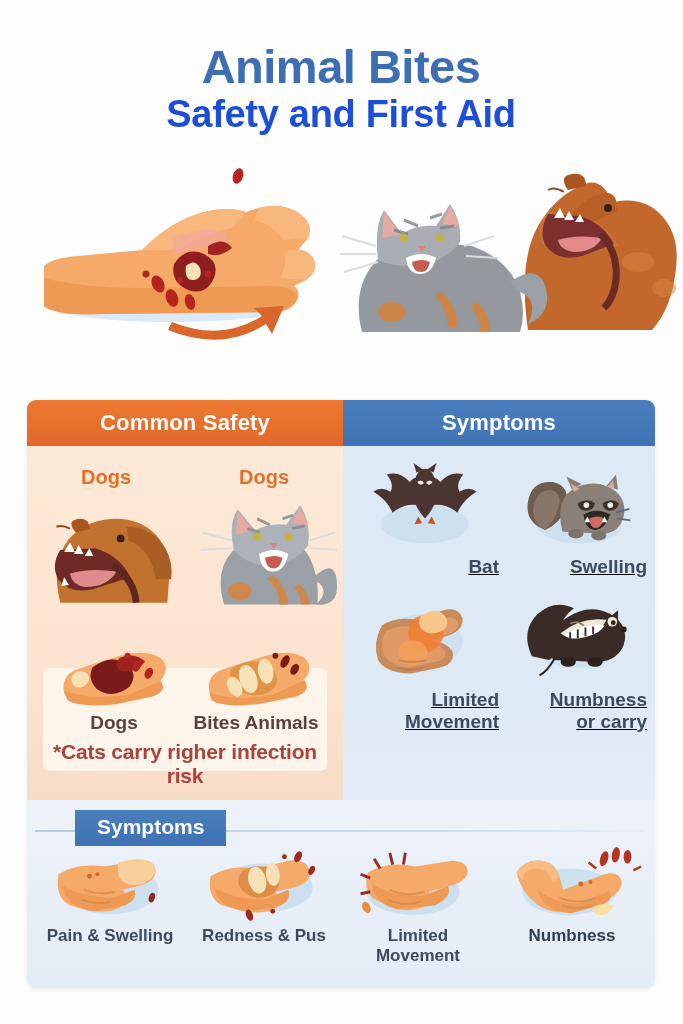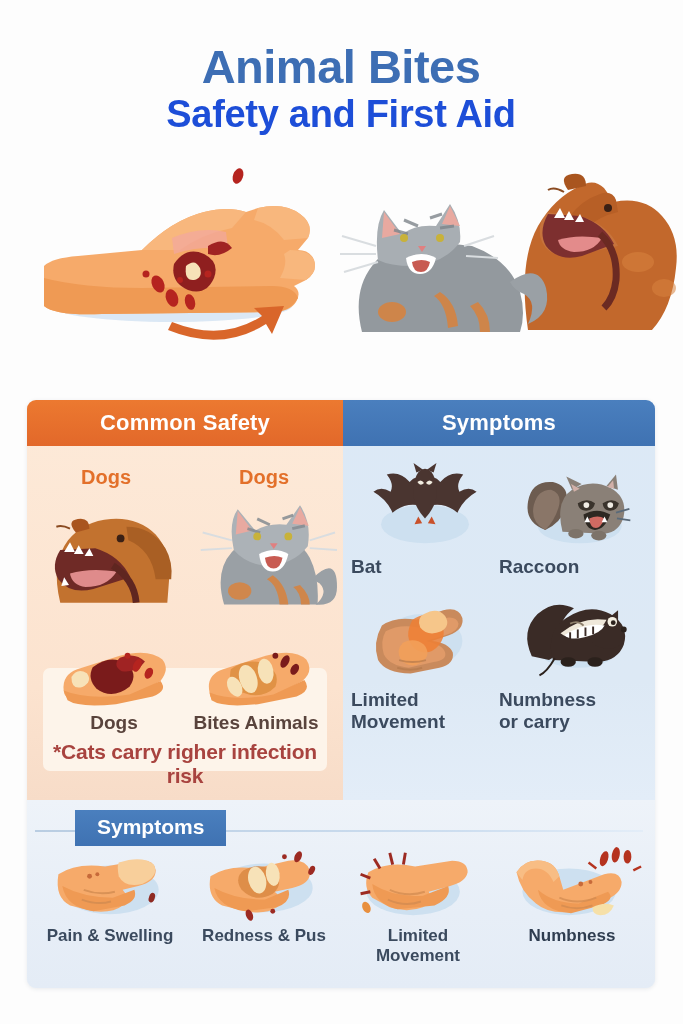--- a/index.html
+++ b/index.html
@@ -60,21 +60,21 @@
   .wound-labels { position: absolute; left: 0; top: 44px; width: 284px; display: flex; }
   .wound-label { flex: 1; text-align: center; font-size: 19px; font-weight: bold; color: #59433c; }
   .wound-note {
     position: absolute; left: 0; top: 72px; width: 284px; text-align: center;
     font-size: 21px; font-weight: bold; color: #a8433f; letter-spacing: -0.2px;
   }
 
   
   .rp-grid { padding: 12px 8px 0 8px; }
   .rp-row { display: flex; }
-  .rp-cell { flex: 1; text-align: left; }
+  .rp-cell { flex: 1; text-align: right; text-decoration: underline; }
   .rp-art { height: 96px; display: flex; align-items: center; justify-content: center; }
   .rp-label { font-size: 19px; font-weight: bold; color: #3b4a5e; line-height: 1.12; margin-top: 2px; }
 
   
   .bottom { position: relative; width: 628px; height: 188px; background: linear-gradient(180deg,#eef3f9 0%,#e7eef7 60%,#e4ecf6 100%); }
   .sym-head { position: relative; height: 46px; }
   .sym-rule { position: absolute; left: 8px; right: 12px; top: 30px; height: 2px; background: linear-gradient(90deg,#b9cde2,#cddef0 70%,#e3edf8); }
   .sym-badge {
     position: absolute; left: 48px; top: 10px;
     background: linear-gradient(180deg,#4a7fbe 0%,#3f72b2 100%);
@@ -335,21 +335,21 @@
                   <g stroke="#5a6a7a" stroke-width="2">
                     <path d="M110 52 l14 -4" fill="none"></path>
                       <path d="M111 58 l14 2" fill="none"></path>
                   </g>
                   <g fill="#7d7369">
                     <ellipse cx="68" cy="74" rx="8" ry="5"></ellipse>
                       <ellipse cx="92" cy="76" rx="8" ry="5"></ellipse>
                   </g>
                 </svg>
               </div>
-              <div class="rp-label">Raccoon</div>
+              <div class="rp-label">Swelling</div>
             </div>
           </div>
 
           <div class="rp-row" style="margin-top:14px;">
             <div class="rp-cell">
               <div class="rp-art">
                 <svg viewBox="0 0 130 96" width="126" height="92">
                   <ellipse cx="62" cy="50" rx="42" ry="28" fill="#cde0f0"></ellipse>
                   <path d="M20 34 Q34 24 56 28 L84 18 Q100 14 104 26 Q106 38 90 44 L72 50 Q90 52 94 62 Q96 74 80 78 L50 84 Q24 84 16 70 Q10 52 20 34 Z" fill="#c98a5c"></path>
                   <path d="M24 40 Q38 32 58 36 L86 26 Q98 24 100 32 Q100 40 86 44 L66 50 Q84 54 86 62 Q88 70 74 72 L48 78 Q28 76 22 64 Q18 50 24 40 Z" fill="#e09a68"></path>

